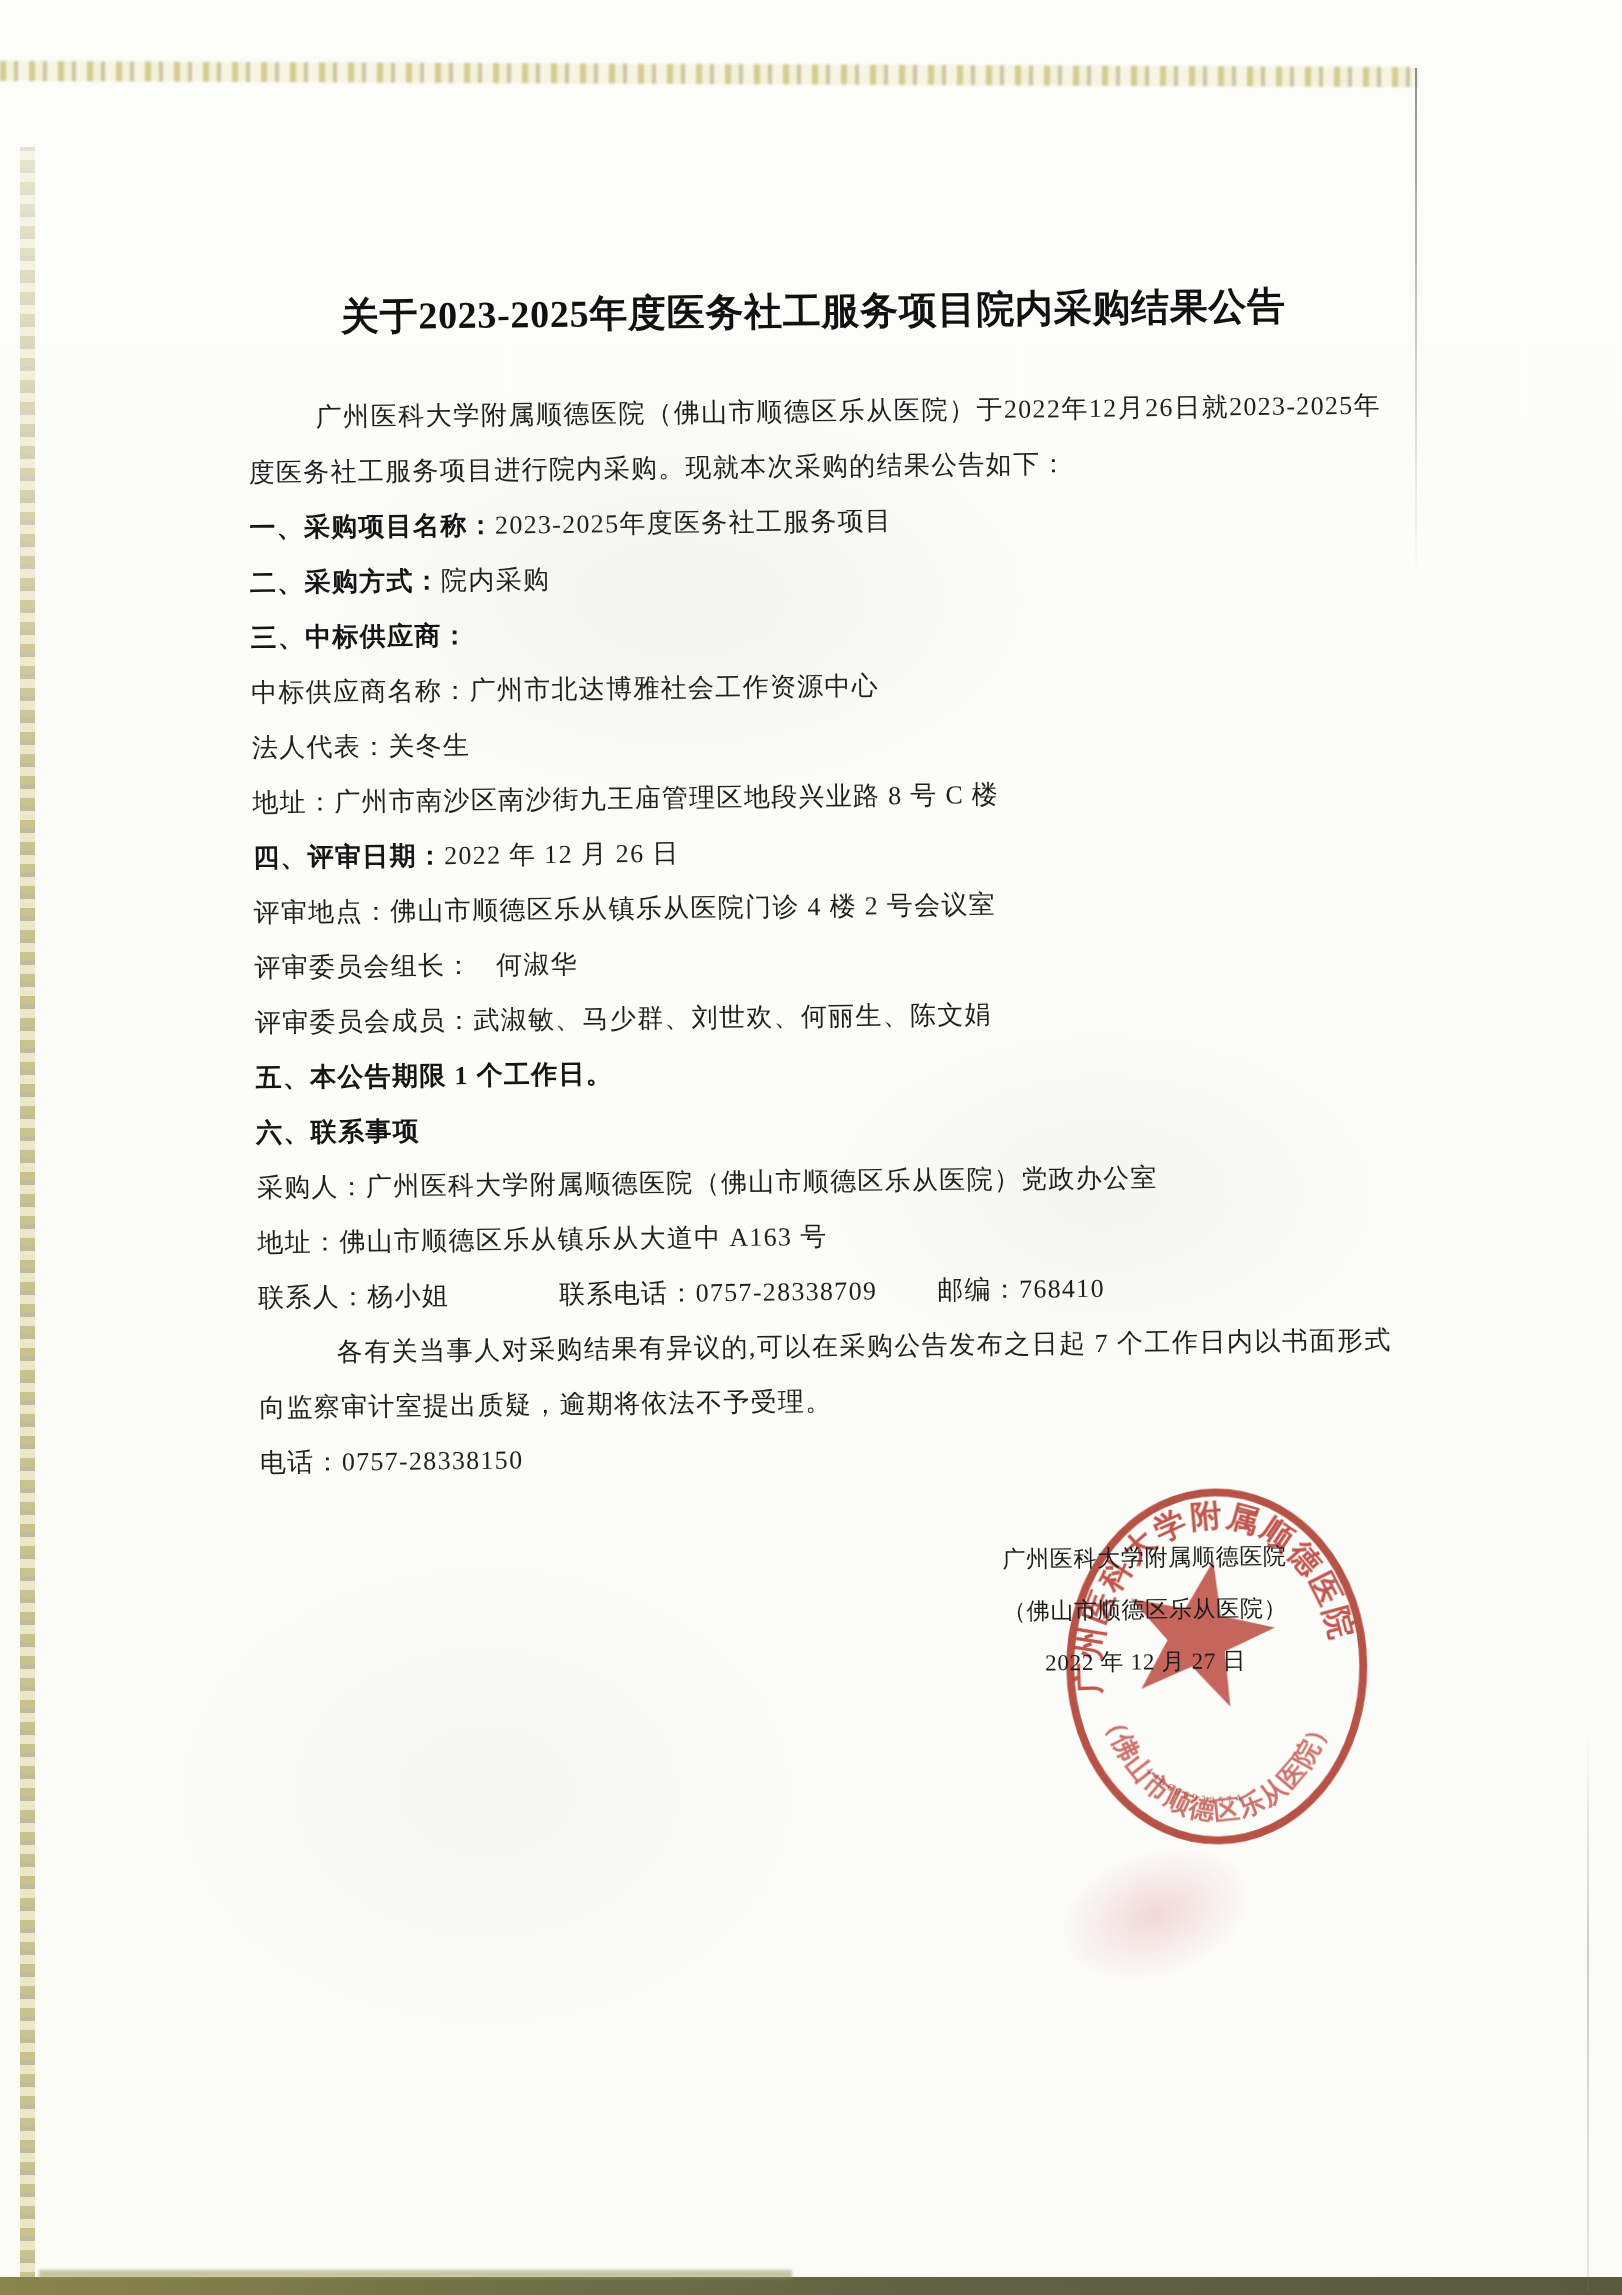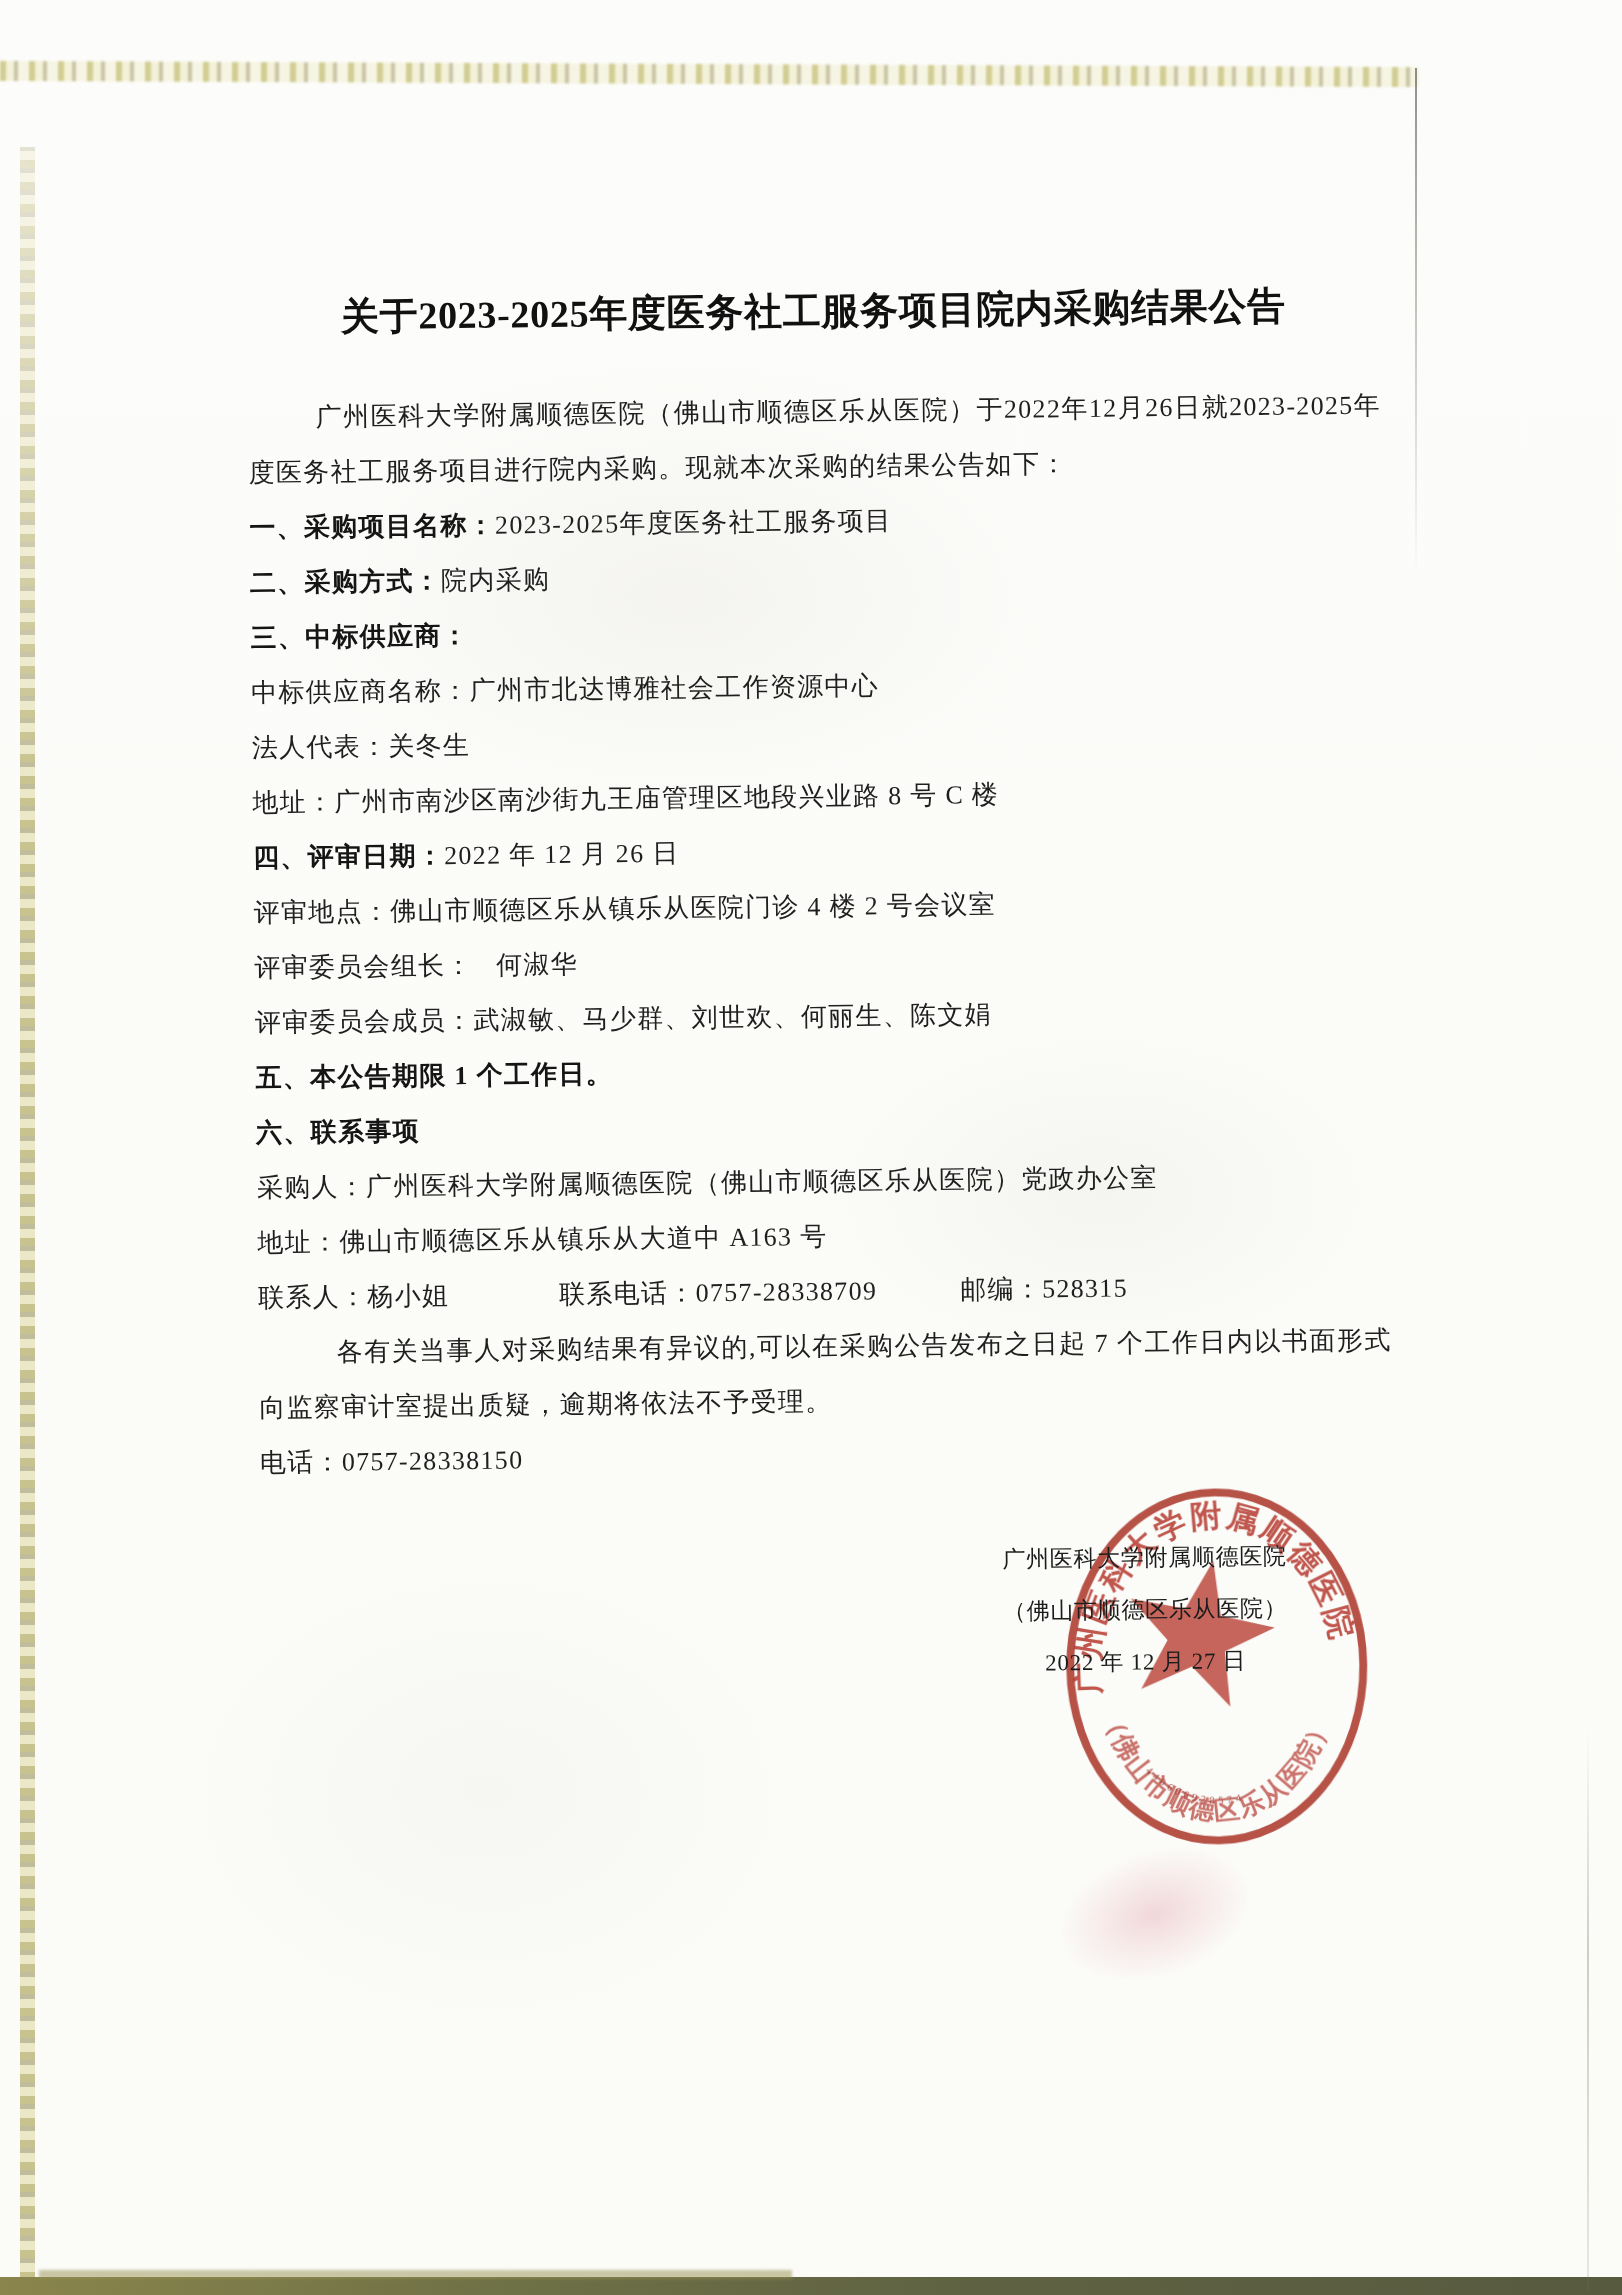--- a/index.html
+++ b/index.html
@@ -69,21 +69,21 @@
   }
   .doc p{margin:0;}
   .intro{text-indent:2.6em;text-align:justify;}
   .closing{text-indent:3em;text-align:justify;}
   .row-item{margin-left:75px;}
   .row-sub{margin-left:132px;}
   .row-sub2{margin-left:165px;}
   .bold{font-weight:bold;color:#151515;}
   .val-gap{margin-left:.9em;}
   .gap-a{margin-left:110px;}
-  .gap-b{margin-left:83px;}
+  .gap-b{margin-left:60px;}
   
   .signature{
     position:absolute;left:738px;top:1255px;width:291px;
     text-align:center;font-size:23px;line-height:52px;letter-spacing:0.7px;
     color:#1c1c1c;z-index:3;
   }
   .stamp{
     position:absolute;left:800px;top:1208px;width:309px;height:365px;z-index:2;
     mix-blend-mode:multiply;filter:blur(0.4px);opacity:.94;
   }
@@ -140,21 +140,21 @@
   <p class="row-item">
     <span class="bold">六、联系事项</span>
   </p>
   <p class="row-sub2">
     <span>采购人：</span><span>广州医科大学附属顺德医院（佛山市顺德区乐从医院）党政办公室</span>
   </p>
   <p class="row-sub2">
     <span>地址：</span><span>佛山市顺德区乐从镇乐从大道中 A163 号</span>
   </p>
   <p class="row-sub2">
-    <span>联系人：</span><span>杨小姐</span><span class="gap-a">联系电话：</span><span>0757-28338709</span><span class="gap-b">邮编：</span><span>528315</span>
+    <span>联系人：</span><span>杨小姐</span><span class="gap-a">联系电话：</span><span>0757-28338709</span><span class="gap-b">邮编：</span><span>768410</span>
   </p>
   <p class="closing">各有关当事人对采购结果有异议的,可以在采购公告发布之日起 7 个工作日内以书面形式向监察审计室提出质疑，逾期将依法不予受理。</p>
   <p class="row-item">
     <span>电话：</span><span>0757-28338150</span>
   </p>
 
   <svg class="stamp" viewBox="0 0 472 558" xmlns="http://www.w3.org/2000/svg" style="font-size:40px">
     <defs>
       <path id="arcTop" d="M 60 332 A 180 222 0 1 1 412 332" fill="none"></path>
       <path id="arcBottom" d="M 62 336 A 178 214 0 0 0 414 322" fill="none"></path>

